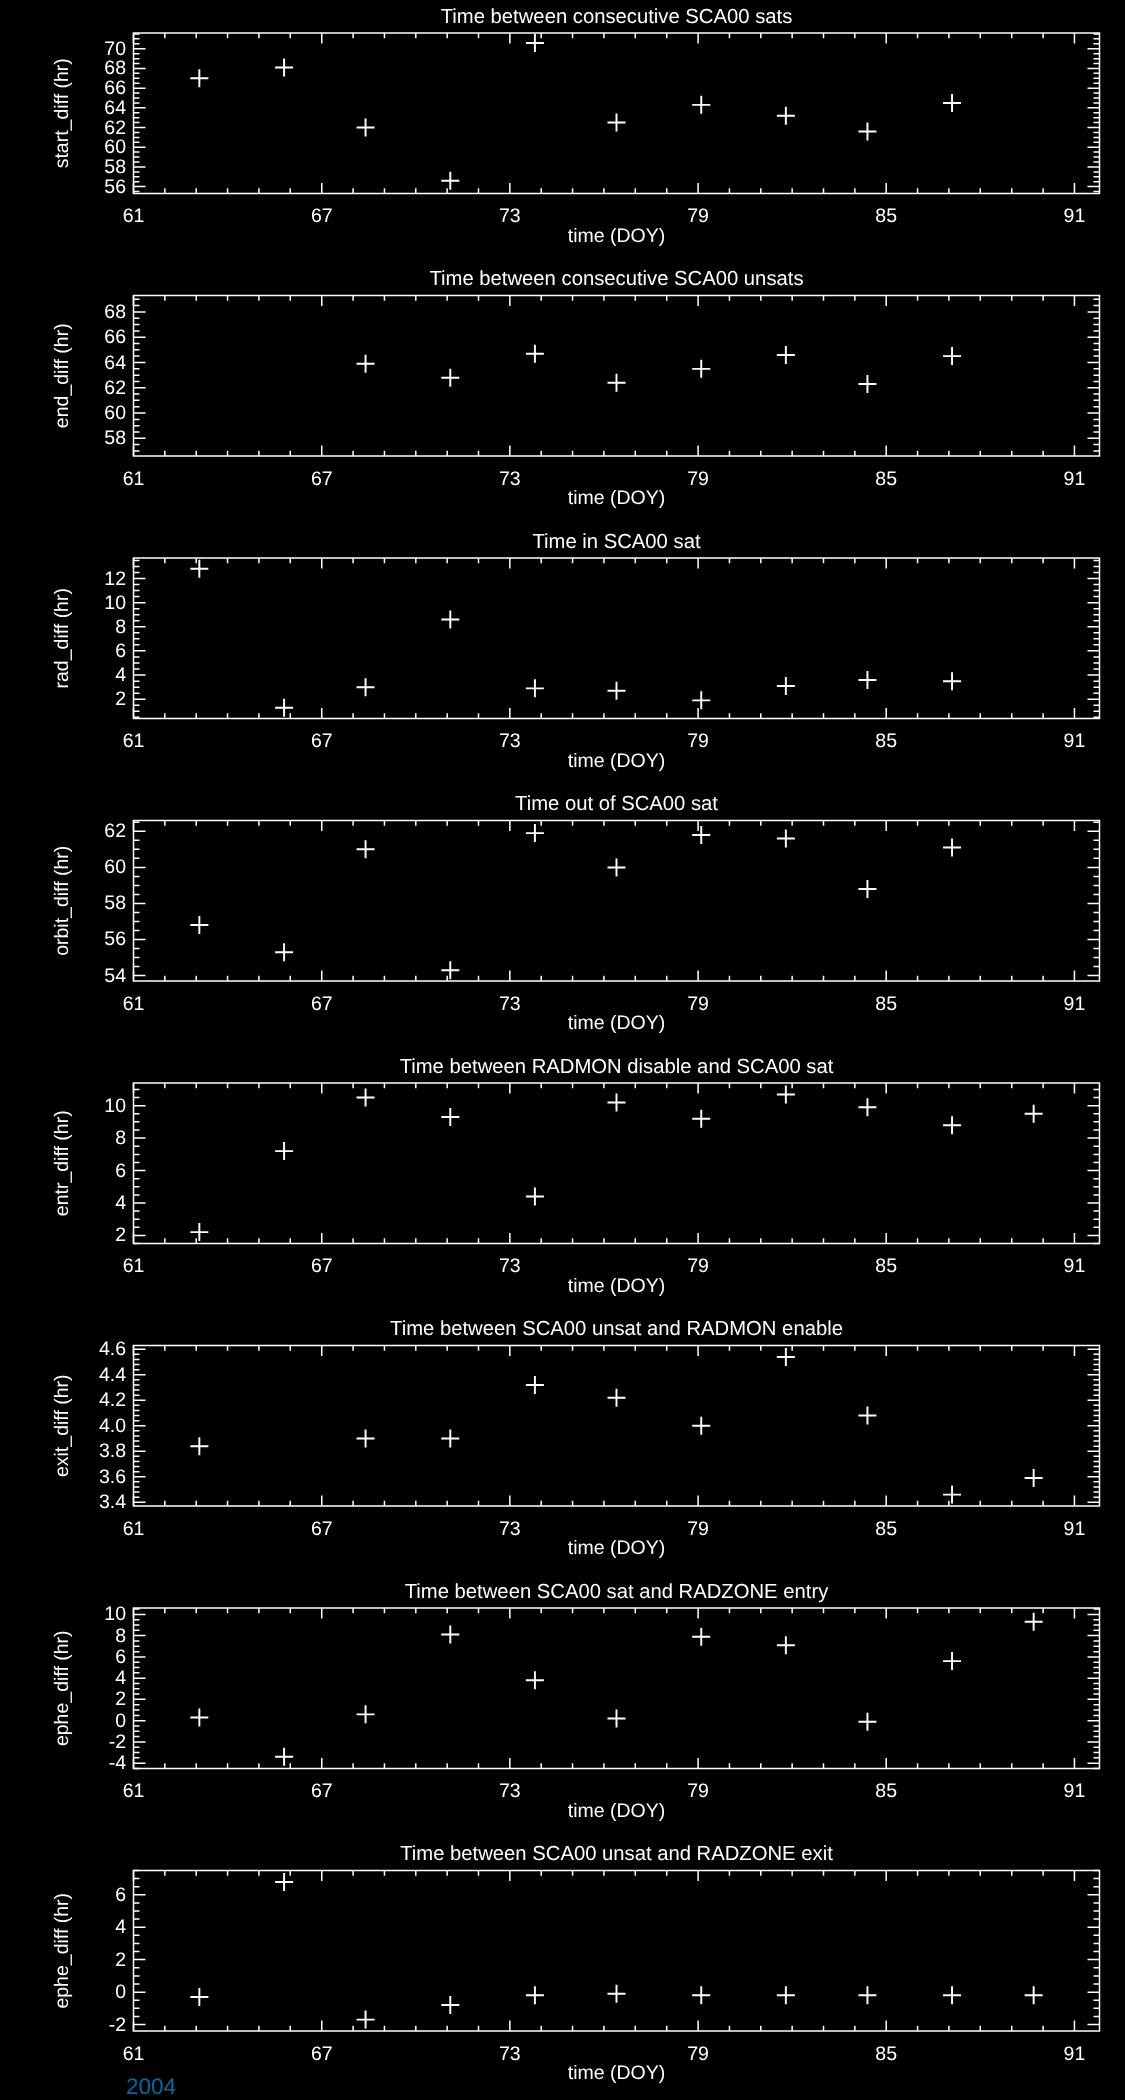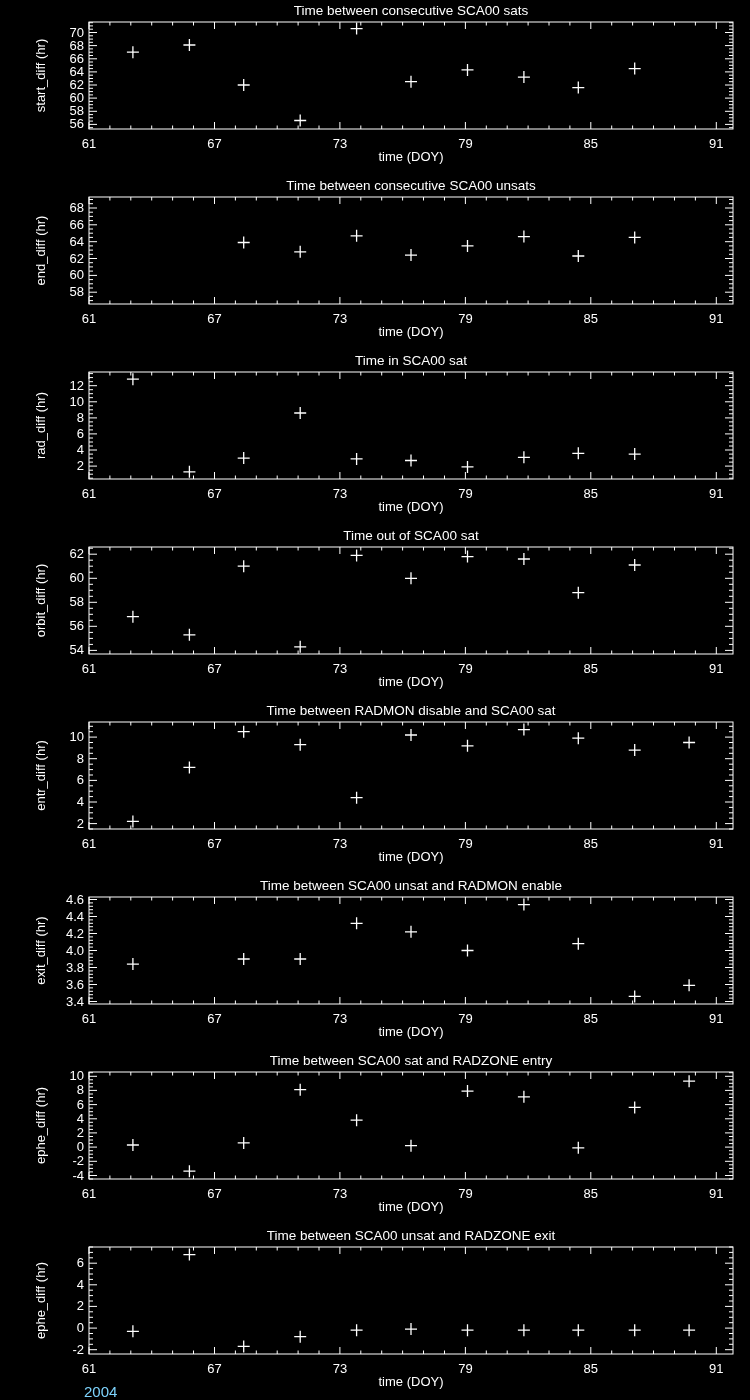--- a/index.html
+++ b/index.html
@@ -3,21 +3,21 @@
 <meta charset="utf-8">
 <style>
   html,body{margin:0;padding:0;background:#000;}
   body{width:750px;height:1400px;position:relative;overflow:hidden;}
   #charts svg{display:block;}
   .t{fill:#ffffff;font-family:"Liberation Sans",sans-serif;font-size:13px;}
   .tt{fill:#ffffff;font-family:"Liberation Sans",sans-serif;font-size:13.5px;}
   .fr{fill:none;stroke:#ffffff;stroke-width:1;}
   .tk{stroke:#ffffff;stroke-width:1;}
   .mk{stroke:#ffffff;stroke-width:1.3;fill:none;}
-  .year{position:absolute;left:84px;top:1383px;color:#7dd3fc;
+  .year{position:absolute;left:84px;top:1383px;color:#0369a1;
         font-family:"Liberation Sans",sans-serif;font-size:15px;}
 </style>
 </head>
 <body>
 
 <div id="charts">
     <svg width="750" height="175" viewBox="0 0 750 175">
       <text class="tt" x="411" y="15" text-anchor="middle">Time between consecutive SCA00 sats</text>
       <rect class="fr" x="89" y="22" width="644" height="107"></rect>
       <text class="t" x="89.0" y="148" text-anchor="middle">61</text>

